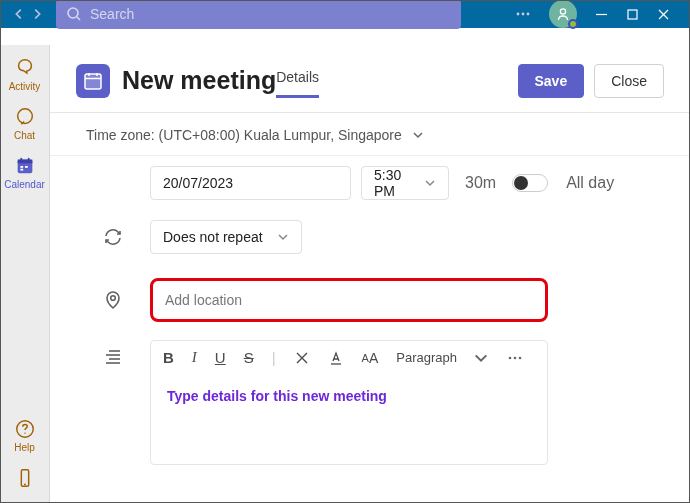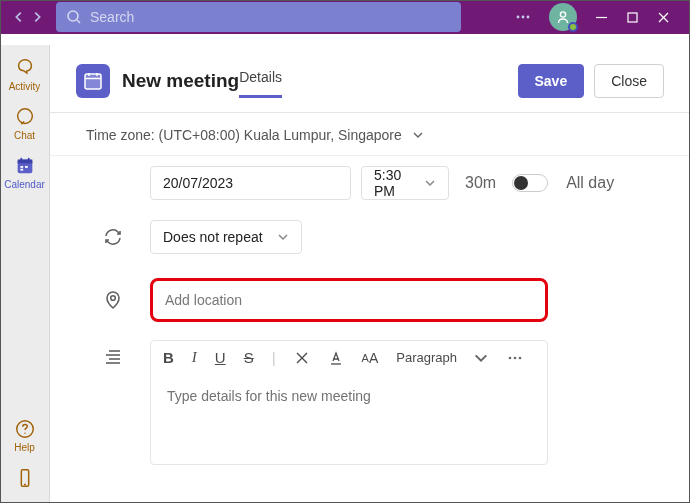--- a/index.html
+++ b/index.html
@@ -1,20 +1,20 @@
 <!DOCTYPE html>
 <html><head>
 <meta charset="utf-8">
 <style>
   * { box-sizing: border-box; margin:0; padding:0; font-family: "Segoe UI", Arial, sans-serif; }
   body { width:690px; height:503px; background:#ffffff; overflow:hidden; position:relative; }
   .border-frame { position:absolute; inset:0; border:1px solid #555; pointer-events:none; }
 
   
-  .titlebar { height:34px; background:#701a75; display:flex; align-items:center; padding:0 20px 0 12px; }
+  .titlebar { height:28px; background:#0369a1; display:flex; align-items:center; padding:0 20px 0 12px; }
   .nav-arrows{ display:flex; align-items:center; gap:4px; margin-right:12px; }
   .nav-arrow svg{ width:14px; height:14px; display:block; }
   .search-wrap{ flex:1; display:flex; align-items:center; background:#7b81cf; height:30px; border-radius:4px; padding:0 10px; max-width:405px; }
   .search-wrap svg{ width:16px; height:16px; display:block; }
   .search-input{ border:none; background:transparent; color:#fff; font-size:14px; margin-left:8px; flex:1; outline:none; }
   .search-input::placeholder{ color:#d5d7f0; }
   .titlebar-right{ display:flex; align-items:center; gap:18px; margin-left:auto; }
   .avatar{ width:28px; height:28px; border-radius:50%; background:#6fb3a1; display:flex; align-items:center; justify-content:center; position:relative; }
   .avatar svg{ width:16px; height:16px; display:block; }
   .avatar .presence{ position:absolute; right:-1px; bottom:-1px; width:10px; height:10px; border-radius:50%; background:#8bbf3f; border:2px solid #444dbb; }
@@ -26,21 +26,21 @@
   .rail-item.active{ color:#5059c9; }
   .rail-item svg{ width:22px; height:22px; display:block; }
   .rail-item span{ font-size:10px; margin-top:2px; }
   .rail-spacer{ flex:1; }
 
   
   .main{ position:absolute; left:50px; right:0; top:45px; bottom:0; background:#fff; overflow:hidden; }
   .header-row{ display:flex; align-items:center; padding:18px 26px 6px 26px; }
   .cal-badge{ width:34px; height:34px; background:#5b5fc7; border-radius:6px; display:flex; align-items:center; justify-content:center; margin-right:12px; }
   .cal-badge svg{ width:20px; height:20px; display:block; }
-  .page-title{ font-size:19px; font-weight:700; color:#222; }
+  .page-title{ font-size:25px; font-weight:700; color:#222; }
   .tabline{ display:flex; align-items:center; }
   .tab{ font-size:14px; color:#555; padding:6px 0 10px; border-bottom:3px solid transparent; cursor:pointer; }
   .tab.active{ color:#444; border-bottom-color:#5b5fc7; }
   .header-actions{ margin-left:auto; display:flex; gap:10px; }
   .btn{ height:34px; border-radius:4px; border:1px solid #d1d1d1; background:#fff; font-size:14px; padding:0 16px; cursor:pointer; color:#333; }
   .btn.primary{ background:#5b5fc7; border-color:#5b5fc7; color:#fff; font-weight:600; }
   .divider{ height:1px; background:#e5e5e5; margin-top:8px; }
   
   .tz-row{ padding:14px 22px 12px 36px; font-size:14px; color:#555; display:flex; align-items:center; gap:10px; border-bottom:1px solid #eee;}
   .chev-down svg{ width:12px; height:12px; display:block; }
@@ -58,21 +58,21 @@
   .field-repeat{ width:152px; justify-content:space-between; }
   
   .location-wrap{ width:398px; height:44px; border:3px solid #e3000f; border-radius:8px; display:flex; align-items:center; padding:0 12px; }
   .location-input{ border:none; outline:none; font-size:14px; width:100%; color:#4c1d95; }
   .location-input::placeholder{ color:#777; }
 
   .editor-box{ width:398px; border:1px solid #e5e5e5; border-radius:4px; margin-left:0px; }
   .editor-toolbar{ display:flex; align-items:center; gap:18px; padding:8px 12px; color:#4b4b4b; font-size:15px; }
   .editor-toolbar .tb-btn{ cursor:pointer; display:flex; align-items:center; }
   .editor-toolbar svg{ width:16px; height:16px; display:block; }
-  .editor-body{ padding:14px 16px 60px; font-size:14px; color:#737373; }
+  .editor-body{ padding:14px 16px 60px; font-size:14px; color:#6d28d9;font-weight:bold; }
 
   .form-row.align-top{ align-items:flex-start; padding-top:4px; }
   .form-row.align-top .row-icon{ padding-top:8px; }
   .row-icon.lines svg{ width:16px; height:16px; }
 
   .row-gap-small{ gap:8px; }
 
 </style>
 </head>
 <body>

